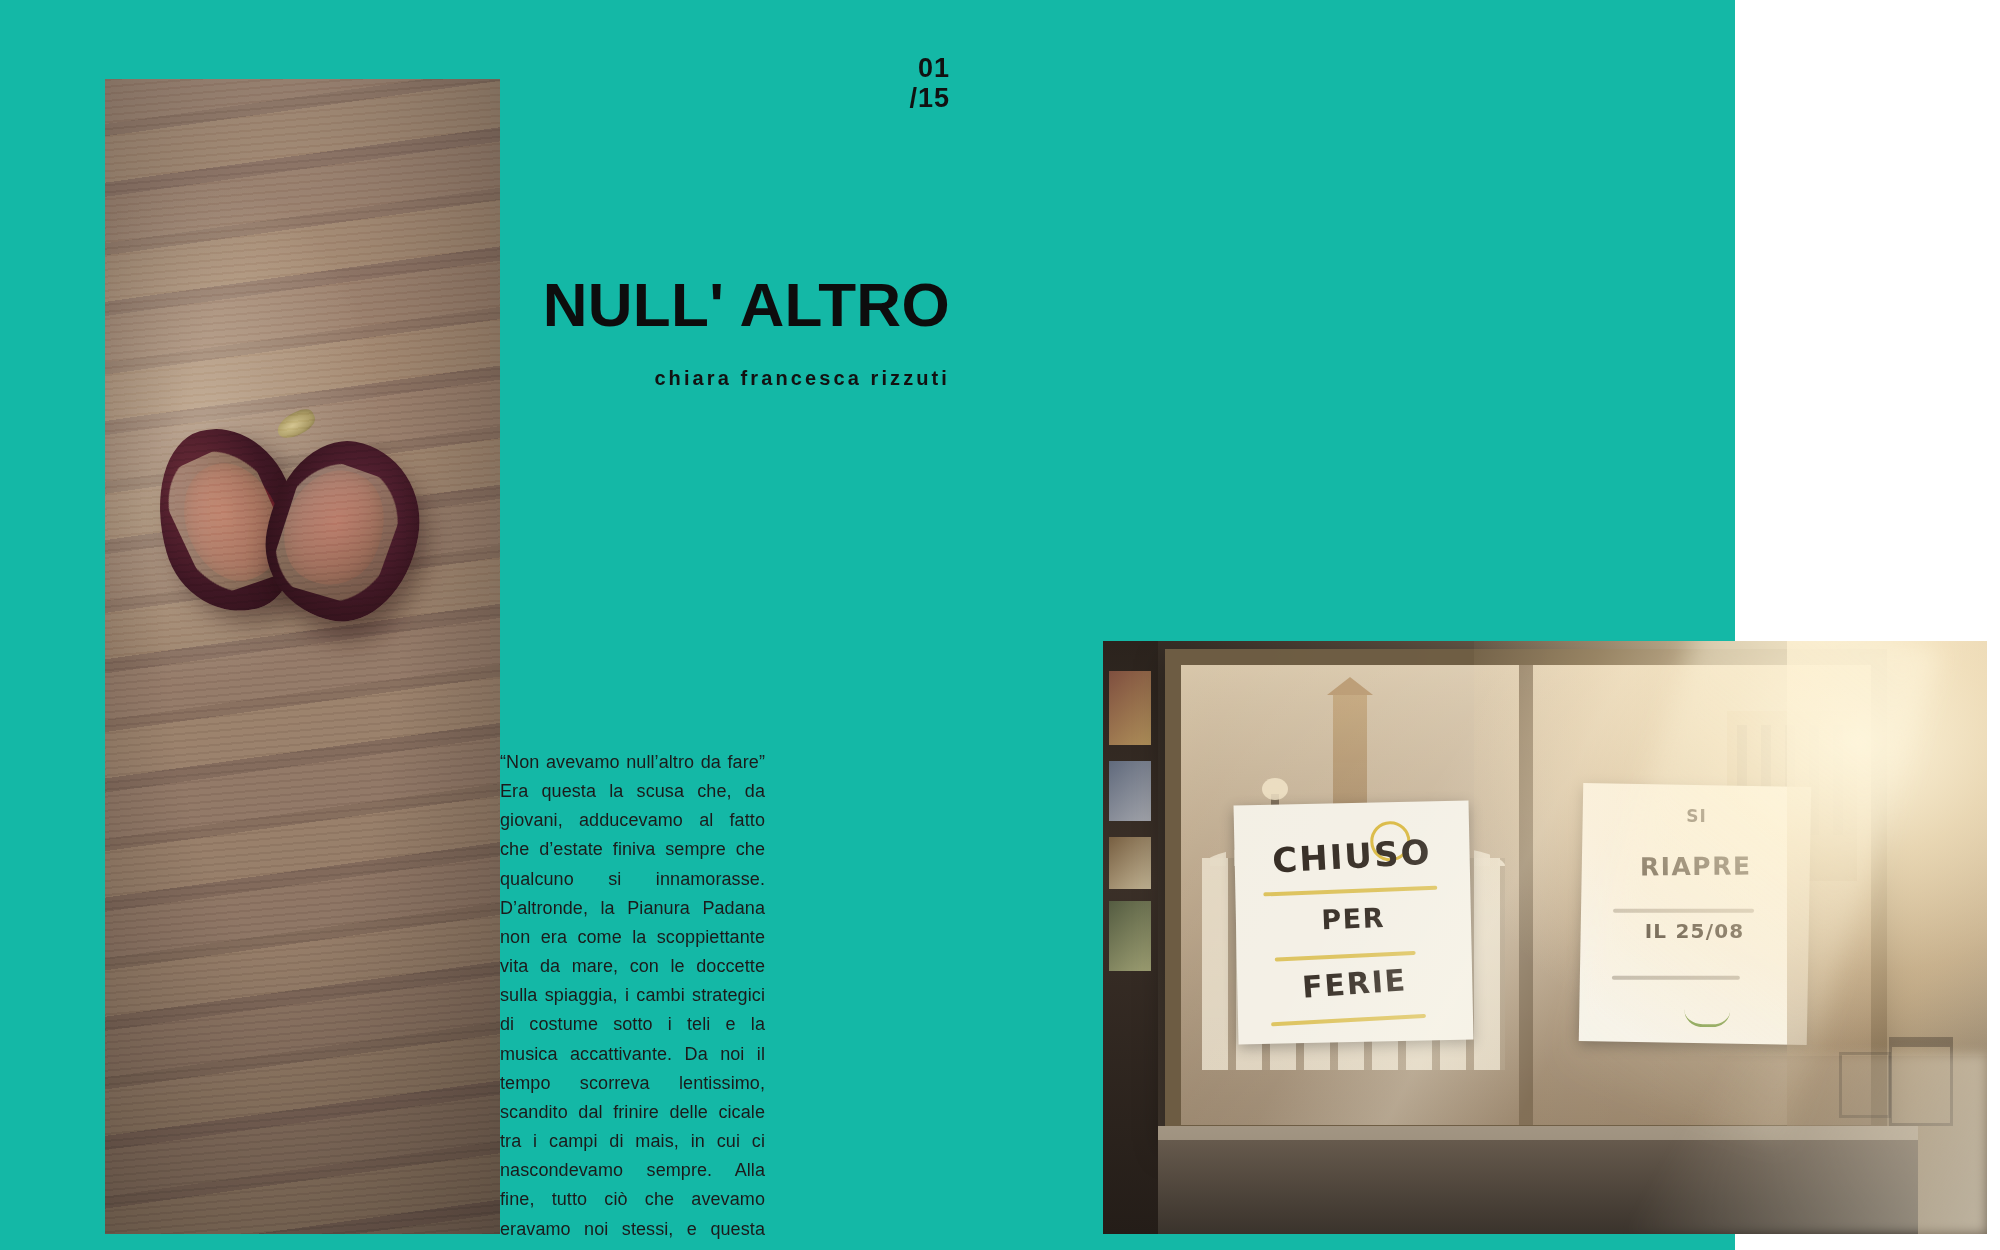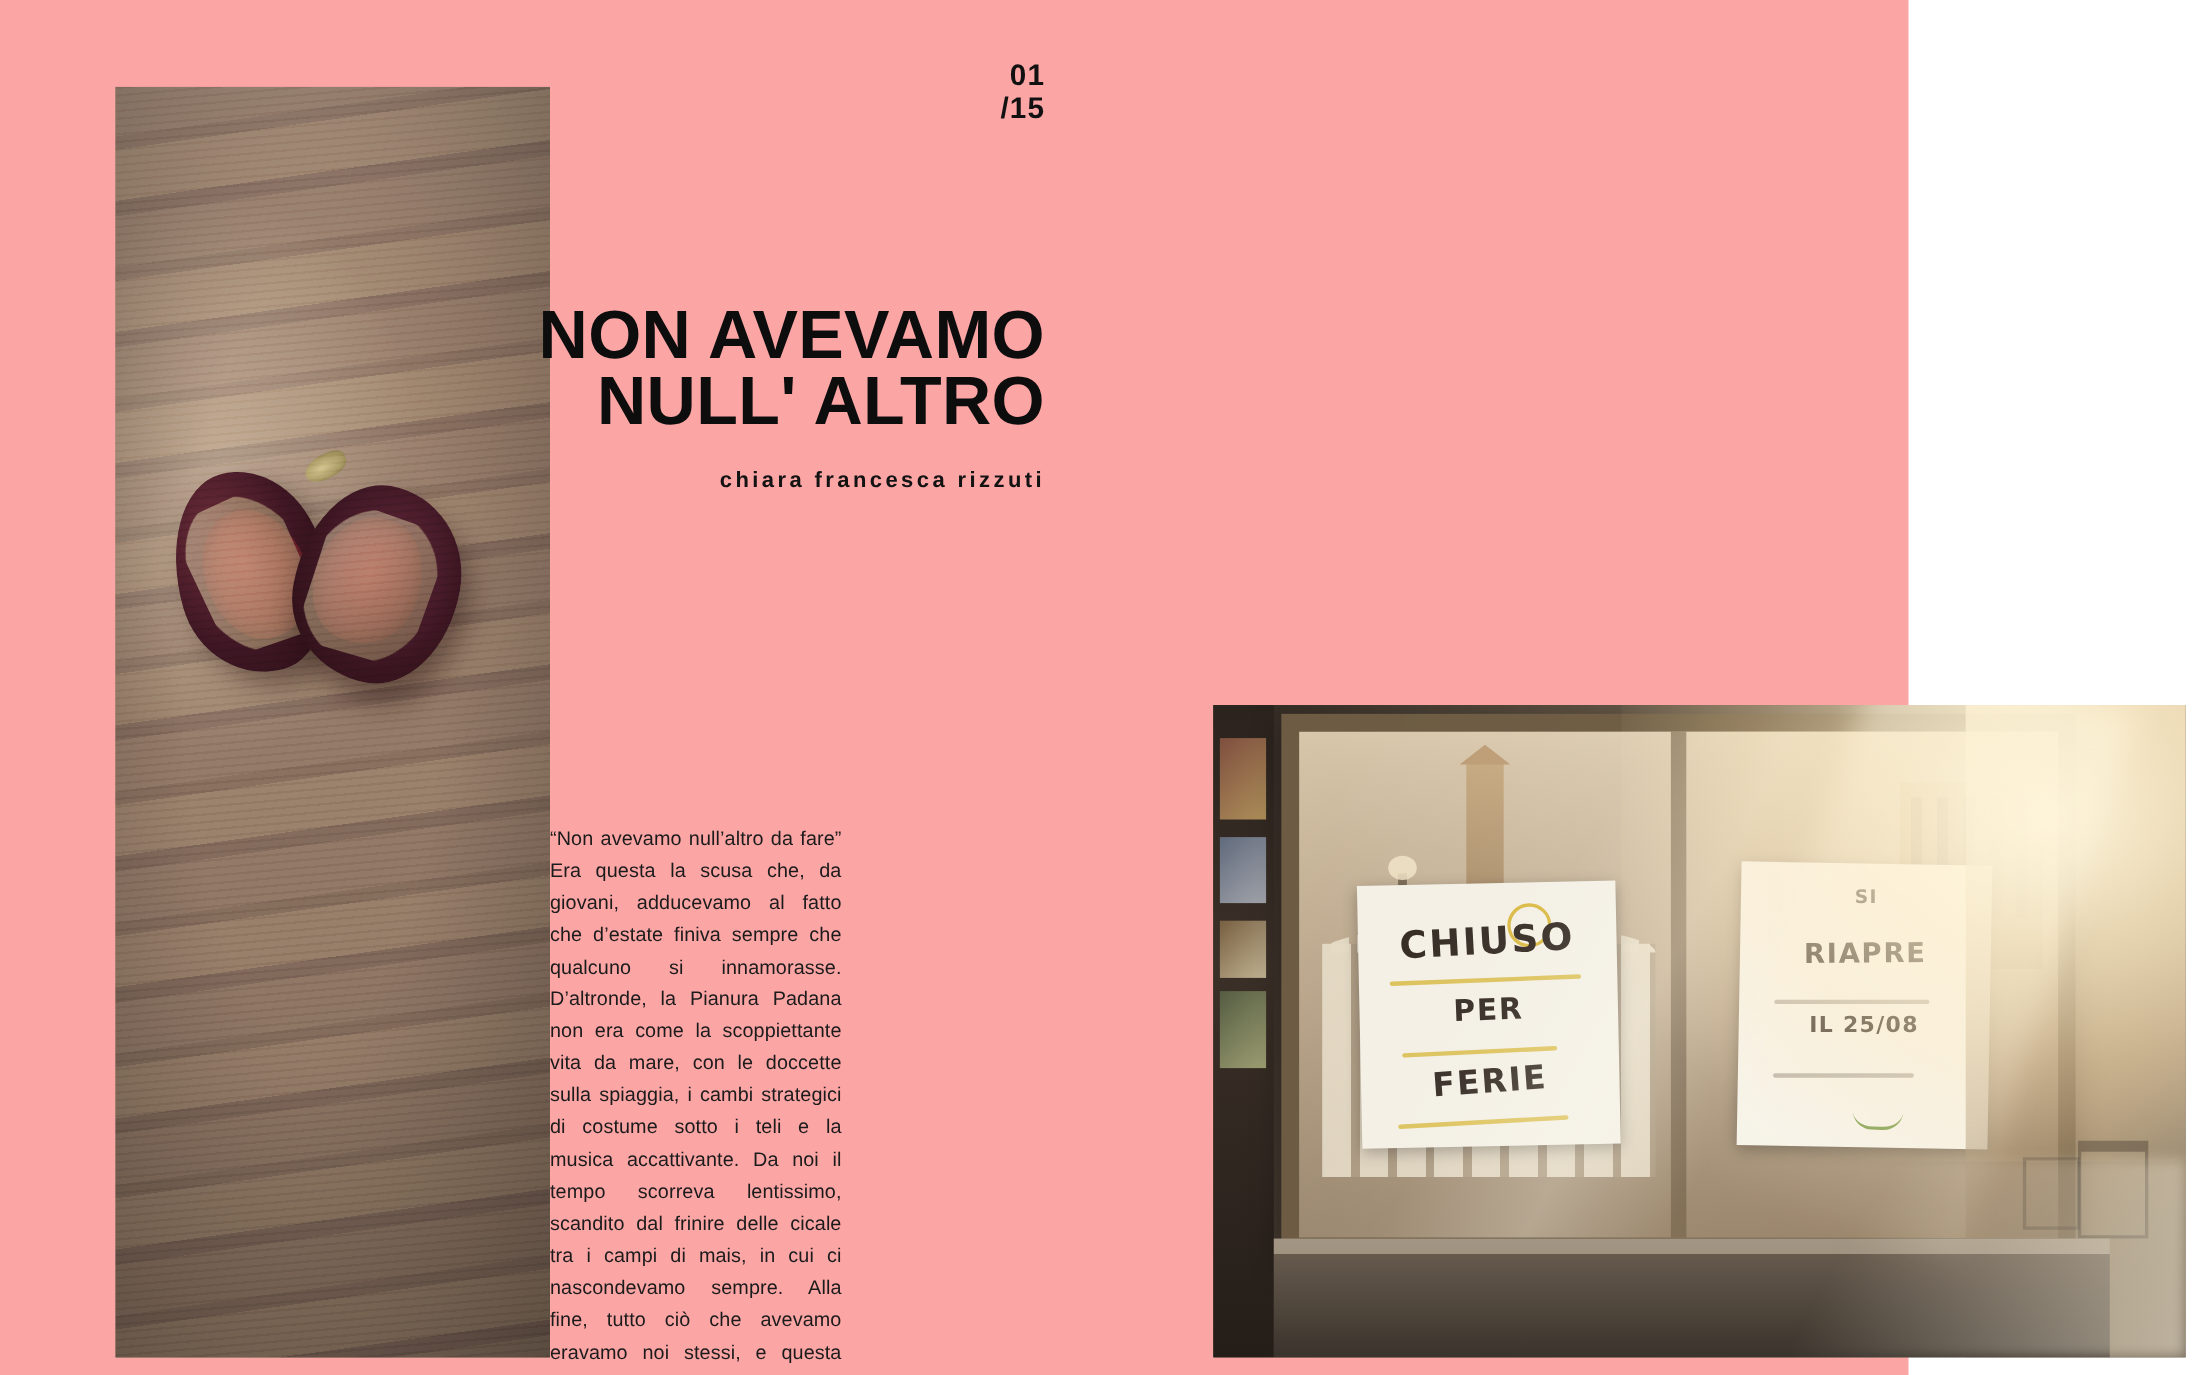--- a/index.html
+++ b/index.html
@@ -12,21 +12,21 @@
     height: 1250px;
     font-family: "Liberation Sans", sans-serif;
     color: #1a1a1a;
     overflow: hidden;
   }
 
   .spread {
     position: relative;
     width: 1735px;
     height: 1250px;
-    background: #fca5a5;
+    background: #14b8a6;
   }
 
   
   .photo-fig {
     position: absolute;
     left: 65px;
     top: 63px;
     width: 395px;
     height: 1155px;
     overflow: hidden;
@@ -469,21 +469,20 @@
     <div class="vignette"></div>
   </figure>
 
   <div class="folio">
     <span class="num">01</span>
     <span class="total">/15</span>
   </div>
 
   <header class="title-block">
     <h1 class="headline">
-      <span class="ln">NON AVEVAMO</span>
       <span class="ln">NULL' ALTRO</span>
     </h1>
     <div class="byline">chiara francesca rizzuti</div>
   </header>
 
   <div class="body-col">
     <p>“Non avevamo null’altro da fare” Era questa la scusa che, da giovani, adducevamo al fatto che d’estate finiva sempre che qualcuno si innamorasse.
 D’altronde, la Pianura Padana non era come la scoppiettante vita da mare, con le doccette sulla spiaggia, i cambi strategici di costume sotto i teli e la musica accattivante.
 Da noi il tempo scorreva lentissimo, scandito dal frinire delle cicale tra i campi di mais, in cui ci nascondevamo sempre.
 Alla fine, tutto ciò che avevamo eravamo noi stessi, e questa campagna da esplorare in bicicletta.</p>

